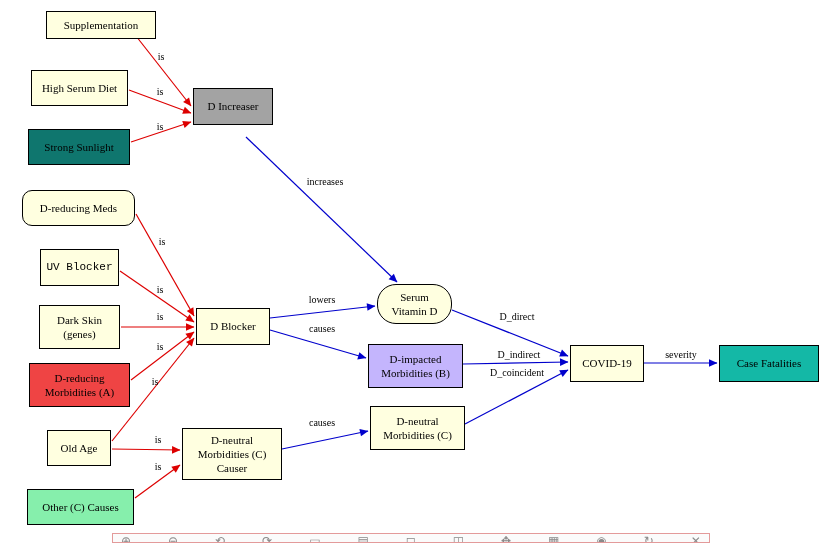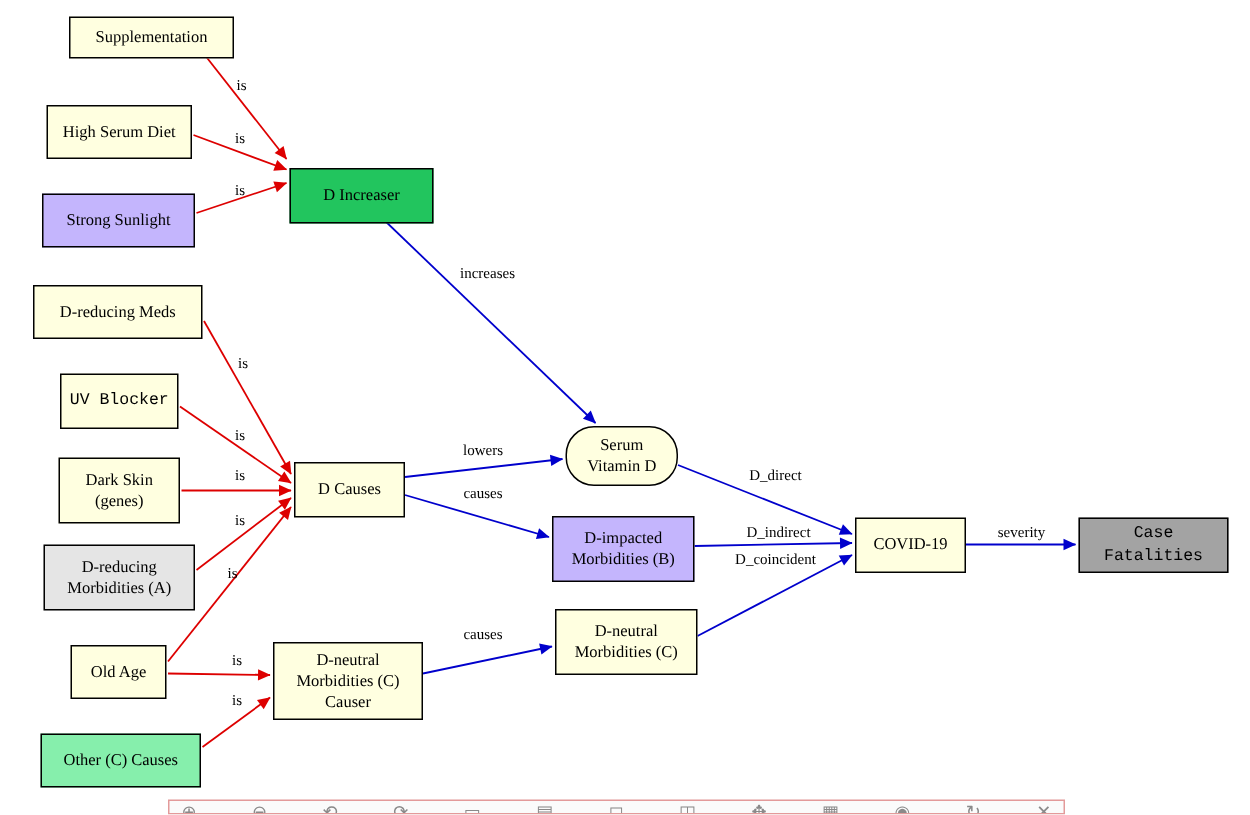--- a/index.html
+++ b/index.html
@@ -73,42 +73,42 @@
       <line x1="463" y1="364" x2="568" y2="362" stroke="#0000cc" stroke-width="1.2" marker-end="url(#arrow-blue)"></line>
       <text x="519" y="356" text-anchor="middle" dominant-baseline="middle" class="edge-label" fill="#000000">D_indirect</text>
       <line x1="465" y1="424" x2="568" y2="370" stroke="#0000cc" stroke-width="1.2" marker-end="url(#arrow-blue)"></line>
       <text x="517" y="374" text-anchor="middle" dominant-baseline="middle" class="edge-label" fill="#000000">D_coincident</text>
       <line x1="644" y1="363" x2="717" y2="363" stroke="#0000cc" stroke-width="1.2" marker-end="url(#arrow-blue)"></line>
       <text x="681" y="356" text-anchor="middle" dominant-baseline="middle" class="edge-label" fill="#000000">severity</text>
     </svg>
   <div id="nodes">
       <div class="node" style="left: 25px; top: 11px; width: 110px; height: 28px; background: rgb(255, 255, 224); border-color: rgb(0, 0, 0); margin-left: 21px;">Supplementation</div>
       <div class="node" style="left: 31px; top: 70px; width: 97px; height: 36px; background: rgb(255, 255, 224); border-color: rgb(0, 0, 0);">High Serum Diet</div>
-      <div class="node" style="left: 28px; top: 129px; width: 102px; height: 36px; background: #c4b5fd; border-color: rgb(0, 0, 0);">Strong Sunlight</div>
-      <div class="node" style="left: 193px; top: 112px; width: 96px; height: 37px; background: #22c55e; border-color: rgb(0, 0, 0);">D Increaser</div>
-      <div class="node" style="left: 22px; top: 190px; width: 113px; height: 36px; background: rgb(255, 255, 224); border-color: rgb(0, 0, 0);">D-reducing Meds</div>
+      <div class="node" style="left: 28px; top: 129px; width: 102px; height: 36px; background: #0f766e; border-color: rgb(0, 0, 0);">Strong Sunlight</div>
+      <div class="node" style="left: 193px; top: 88px; width: 80px; height: 37px; background: #a3a3a3; border-color: rgb(0, 0, 0);">D Increaser</div>
+      <div class="node" style="left: 22px; top: 190px; width: 113px; height: 36px; background: rgb(255, 255, 224); border-color: rgb(0, 0, 0); border-radius: 10px;">D-reducing Meds</div>
       <div class="node" style="left: 40px; top: 249px; width: 79px; height: 37px; background: rgb(255, 255, 224); border-color: rgb(0, 0, 0); font-family: Liberation Mono, monospace;">UV Blocker</div>
       <div class="node" style="left: 39px; top: 305px; width: 81px; height: 44px; background: rgb(255, 255, 224); border-color: rgb(0, 0, 0);">Dark Skin
 (genes)</div>
-      <div class="node" style="left: 29px; top: 363px; width: 101px; height: 44px; background: #e5e5e5; border-color: rgb(0, 0, 0);">D-reducing
+      <div class="node" style="left: 29px; top: 363px; width: 101px; height: 44px; background: #ef4444; border-color: rgb(0, 0, 0);">D-reducing
 Morbidities (A)</div>
       <div class="node" style="left: 47px; top: 430px; width: 64px; height: 36px; background: rgb(255, 255, 224); border-color: rgb(0, 0, 0);">Old Age</div>
       <div class="node" style="left: 27px; top: 489px; width: 107px; height: 36px; background: #86efac; border-color: rgb(0, 0, 0);">Other (C) Causes</div>
-      <div class="node" style="left: 196px; top: 308px; width: 74px; height: 37px; background: rgb(255, 255, 224); border-color: rgb(0, 0, 0);">D Causes</div>
+      <div class="node" style="left: 196px; top: 308px; width: 74px; height: 37px; background: rgb(255, 255, 224); border-color: rgb(0, 0, 0);">D Blocker</div>
       <div class="node" style="left: 182px; top: 428px; width: 100px; height: 52px; background: rgb(255, 255, 224); border-color: rgb(0, 0, 0);">D-neutral
 Morbidities (C)
 Causer</div>
       <div class="node" style="left: 377px; top: 284px; width: 75px; height: 40px; background: rgb(255, 255, 224); border-color: rgb(0, 0, 0); border-radius: 19px;">Serum
 Vitamin D</div>
       <div class="node" style="left: 368px; top: 344px; width: 95px; height: 44px; background: #c4b5fd; border-color: rgb(0, 0, 0);">D-impacted
 Morbidities (B)</div>
       <div class="node" style="left: 370px; top: 406px; width: 95px; height: 44px; background: rgb(255, 255, 224); border-color: rgb(0, 0, 0);">D-neutral
 Morbidities (C)</div>
       <div class="node" style="left: 570px; top: 345px; width: 74px; height: 37px; background: rgb(255, 255, 224); border-color: rgb(0, 0, 0);">COVID-19</div>
-      <div class="node" style="left: 719px; top: 345px; width: 100px; height: 37px; background: #a3a3a3; border-color: rgb(0, 0, 0); font-family: Liberation Mono, monospace;">Case Fatalities</div>
+      <div class="node" style="left: 719px; top: 345px; width: 100px; height: 37px; background: #14b8a6; border-color: rgb(0, 0, 0);">Case Fatalities</div>
     </div>
   <div class="toolbar" id="toolbar">
       <span class="tb-icon">⊕</span>
       <span class="tb-icon">⊖</span>
       <span class="tb-icon">⟲</span>
       <span class="tb-icon">⟳</span>
       <span class="tb-icon">▭</span>
       <span class="tb-icon">▤</span>
       <span class="tb-icon">◻</span>
       <span class="tb-icon">◫</span>

